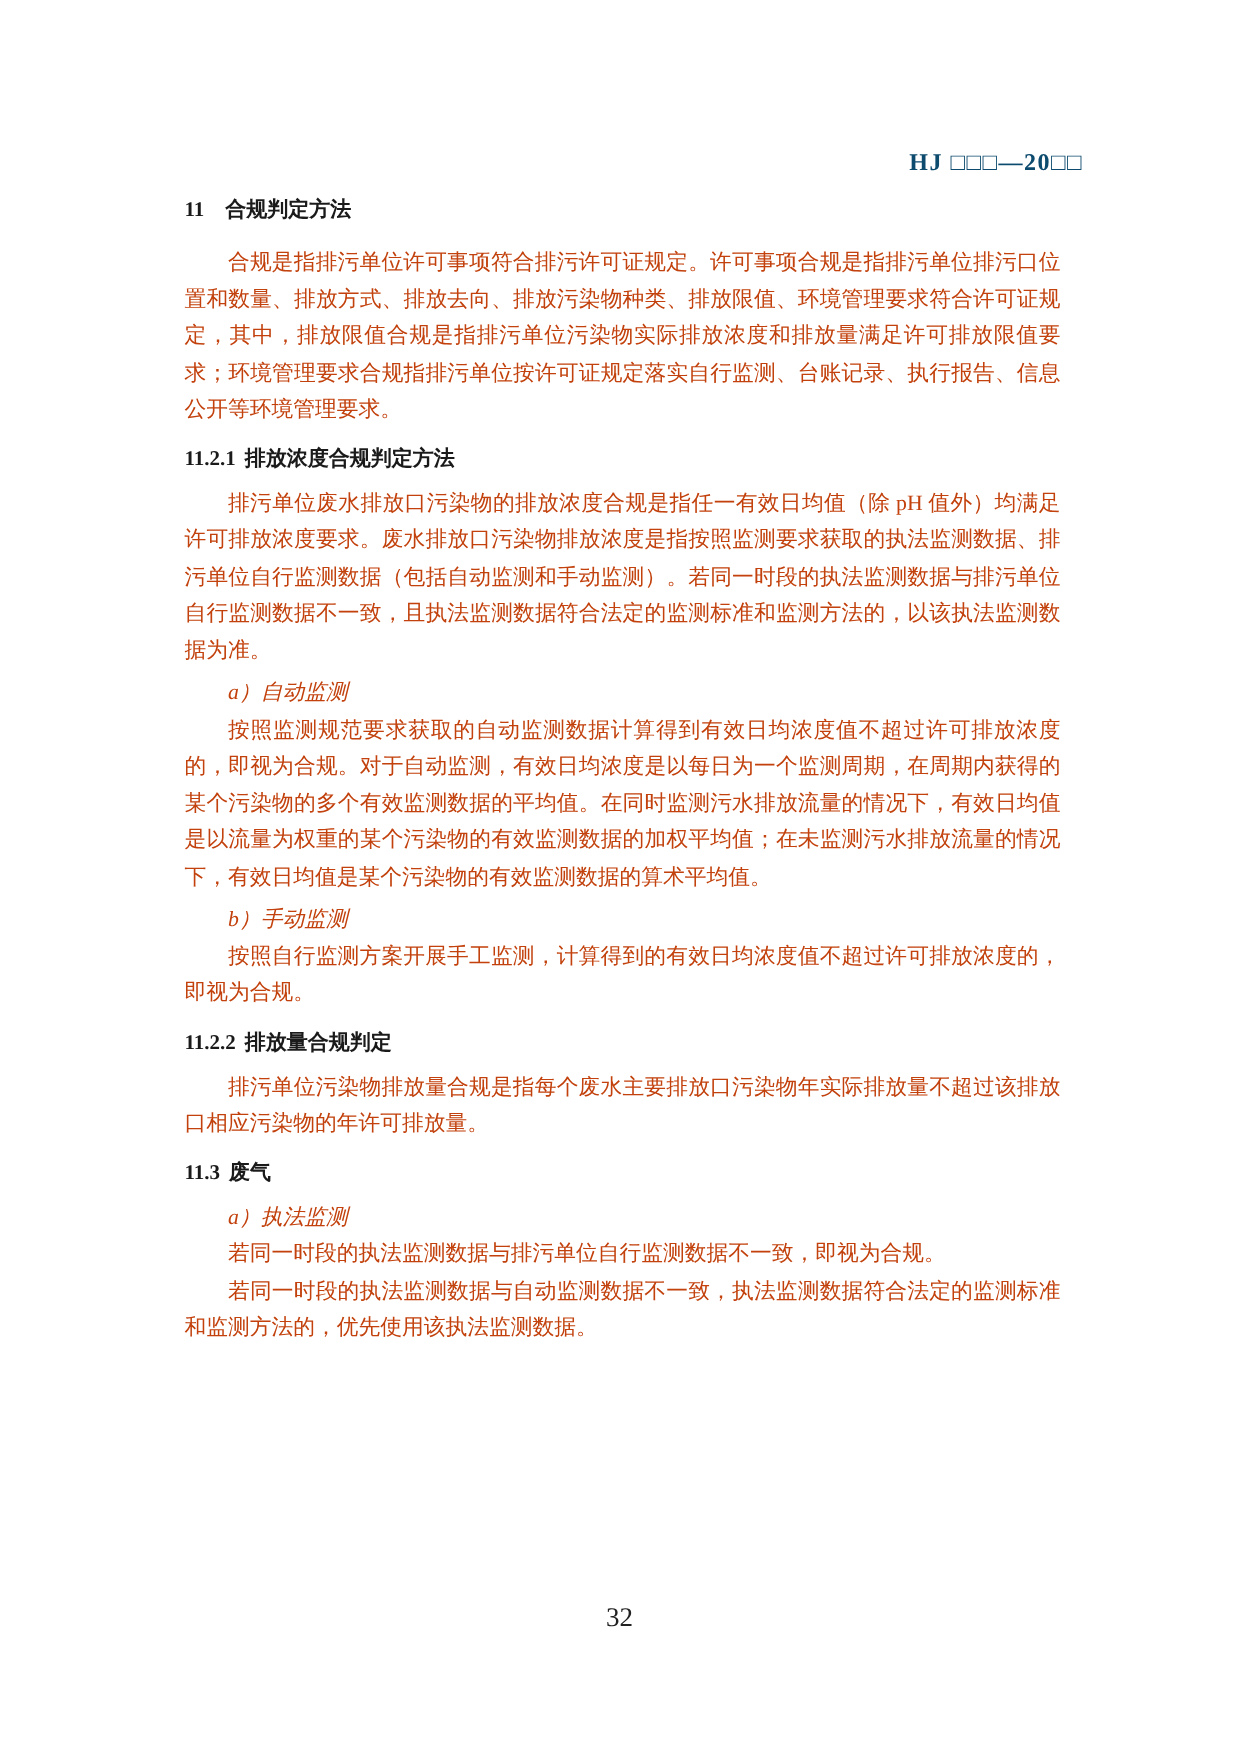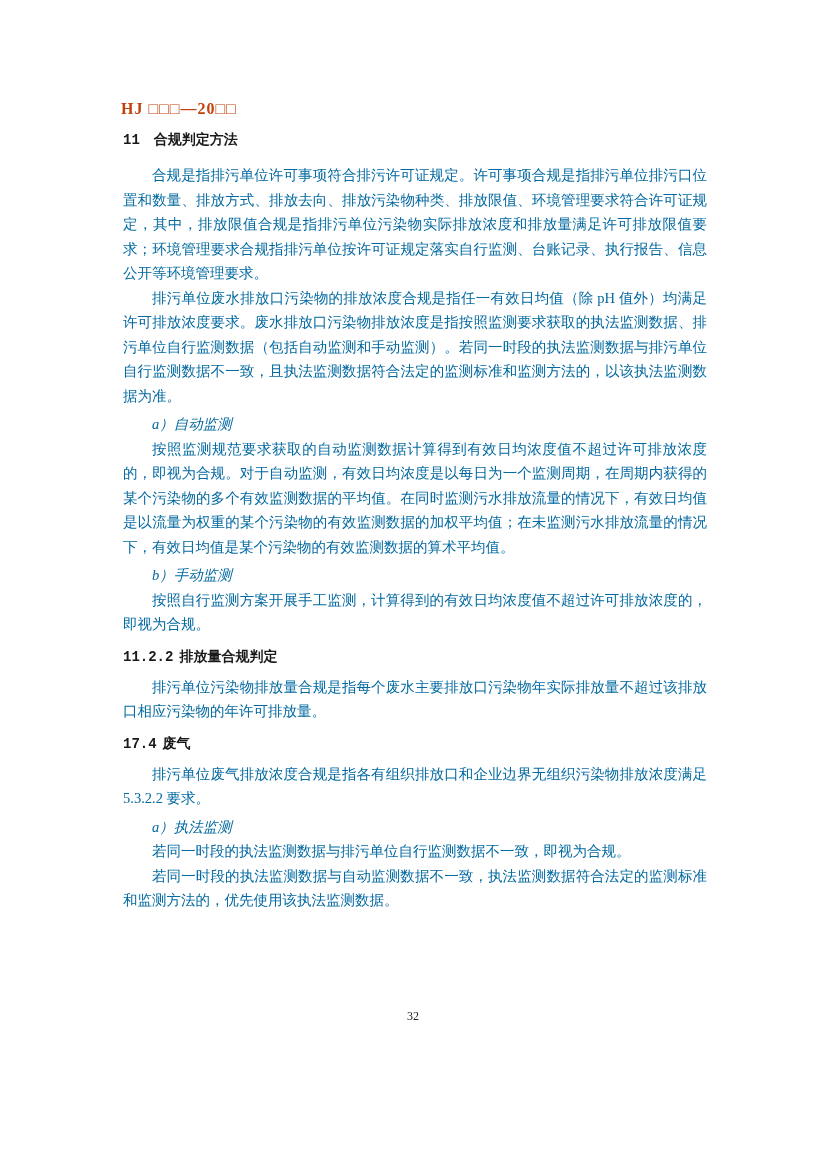--- a/index.html
+++ b/index.html
@@ -16,67 +16,67 @@
     color: #1c1c1c;
   }
   .page {
     position: absolute;
     inset: 0;
     background: #ffffff;
   }
   .doc-header {
     position: absolute;
     top: 100px;
-    left: 121px;
+    left: 138px;
     width: 584px;
-    text-align: left;
+    text-align: right;
     font-family: "Liberation Serif", "DejaVu Serif", serif;
     font-weight: bold;
     font-size: 16px;
     line-height: 18px;
     letter-spacing: 1px;
-    color: #c2410c;
+    color: #0c4a6e;
   }
   .content {
     position: absolute;
     top: 126px;
     left: 123px;
     width: 584px;
   }
   .hd {
-    font-family: Liberation Mono, monospace;
+    font-family: Liberation Serif, serif;
     font-weight: bold;
     font-size: 14px;
     line-height: 17px;
     margin: 12px 0 9px;
     color: #1a1a1a;
   }
   .hd.lvl1 { margin: 6px 0 14px; }
   .hd .hd-num { margin-right: 6px; }
   .hd.lvl1 .hd-num { margin-right: 14px; }
   .body-p {
     margin: 0;
     font-size: 14.5px;
     line-height: 24.5px;
     text-align: justify;
     text-indent: 2em;
-    color: #0369a1;
+    color: #c2410c;
   }
   .list-item {
     margin-top: 4px;
     text-align: left;
     font-style: italic;
   }
   .doc-footer {
     position: absolute;
-    top: 1009px;
+    top: 1068px;
     left: 0;
     width: 100%;
     text-align: center;
-    font-size: 12px;
+    font-size: 18px;
     color: #222;
   }
 </style>
 </head>
 <body>
 
 <div class="page">
 
   <div class="doc-header">
     <span>HJ □□□—20□□</span>
@@ -85,44 +85,46 @@
   <main class="content">
 
     <h2 class="hd lvl1">
       <span class="hd-num">11</span><span class="hd-title">合规判定方法</span>
     </h2>
 
 
     <p class="body-p">合规是指排污单位许可事项符合排污许可证规定。许可事项合规是指排污单位排污口位置和数量、排放方式、排放去向、排放污染物种类、排放限值、环境管理要求符合许可证规定，其中，排放限值合规是指排污单位污染物实际排放浓度和排放量满足许可排放限值要求；环境管理要求合规指排污单位按许可证规定落实自行监测、台账记录、执行报告、信息公开等环境管理要求。</p>
 
 
+    <h4 class="hd">
+      <span class="hd-num">11.2.1</span><span class="hd-title">排放浓度合规判定方法</span>
+    </h4>
 
     <p class="body-p">排污单位废水排放口污染物的排放浓度合规是指任一有效日均值（除 pH 值外）均满足许可排放浓度要求。废水排放口污染物排放浓度是指按照监测要求获取的执法监测数据、排污单位自行监测数据（包括自动监测和手动监测）。若同一时段的执法监测数据与排污单位自行监测数据不一致，且执法监测数据符合法定的监测标准和监测方法的，以该执法监测数据为准。</p>
 
     <p class="body-p list-item">a）自动监测</p>
 
     <p class="body-p">按照监测规范要求获取的自动监测数据计算得到有效日均浓度值不超过许可排放浓度的，即视为合规。对于自动监测，有效日均浓度是以每日为一个监测周期，在周期内获得的某个污染物的多个有效监测数据的平均值。在同时监测污水排放流量的情况下，有效日均值是以流量为权重的某个污染物的有效监测数据的加权平均值；在未监测污水排放流量的情况下，有效日均值是某个污染物的有效监测数据的算术平均值。</p>
 
     <p class="body-p list-item">b）手动监测</p>
 
     <p class="body-p">按照自行监测方案开展手工监测，计算得到的有效日均浓度值不超过许可排放浓度的，即视为合规。</p>
 
     <h4 class="hd">
       <span class="hd-num">11.2.2</span><span class="hd-title">排放量合规判定</span>
     </h4>
 
     <p class="body-p">排污单位污染物排放量合规是指每个废水主要排放口污染物年实际排放量不超过该排放口相应污染物的年许可排放量。</p>
 
     <h3 class="hd">
-      <span class="hd-num">17.4</span><span class="hd-title">废气</span>
+      <span class="hd-num">11.3</span><span class="hd-title">废气</span>
     </h3>
 
 
 
-    <p class="body-p">排污单位废气排放浓度合规是指各有组织排放口和企业边界无组织污染物排放浓度满足 5.3.2.2 要求。</p>
 
     <p class="body-p list-item">a）执法监测</p>
 
     <p class="body-p">若同一时段的执法监测数据与排污单位自行监测数据不一致，即视为合规。</p>
 
     <p class="body-p">若同一时段的执法监测数据与自动监测数据不一致，执法监测数据符合法定的监测标准和监测方法的，优先使用该执法监测数据。</p>
 
   </main>
 
   <div class="doc-footer">

